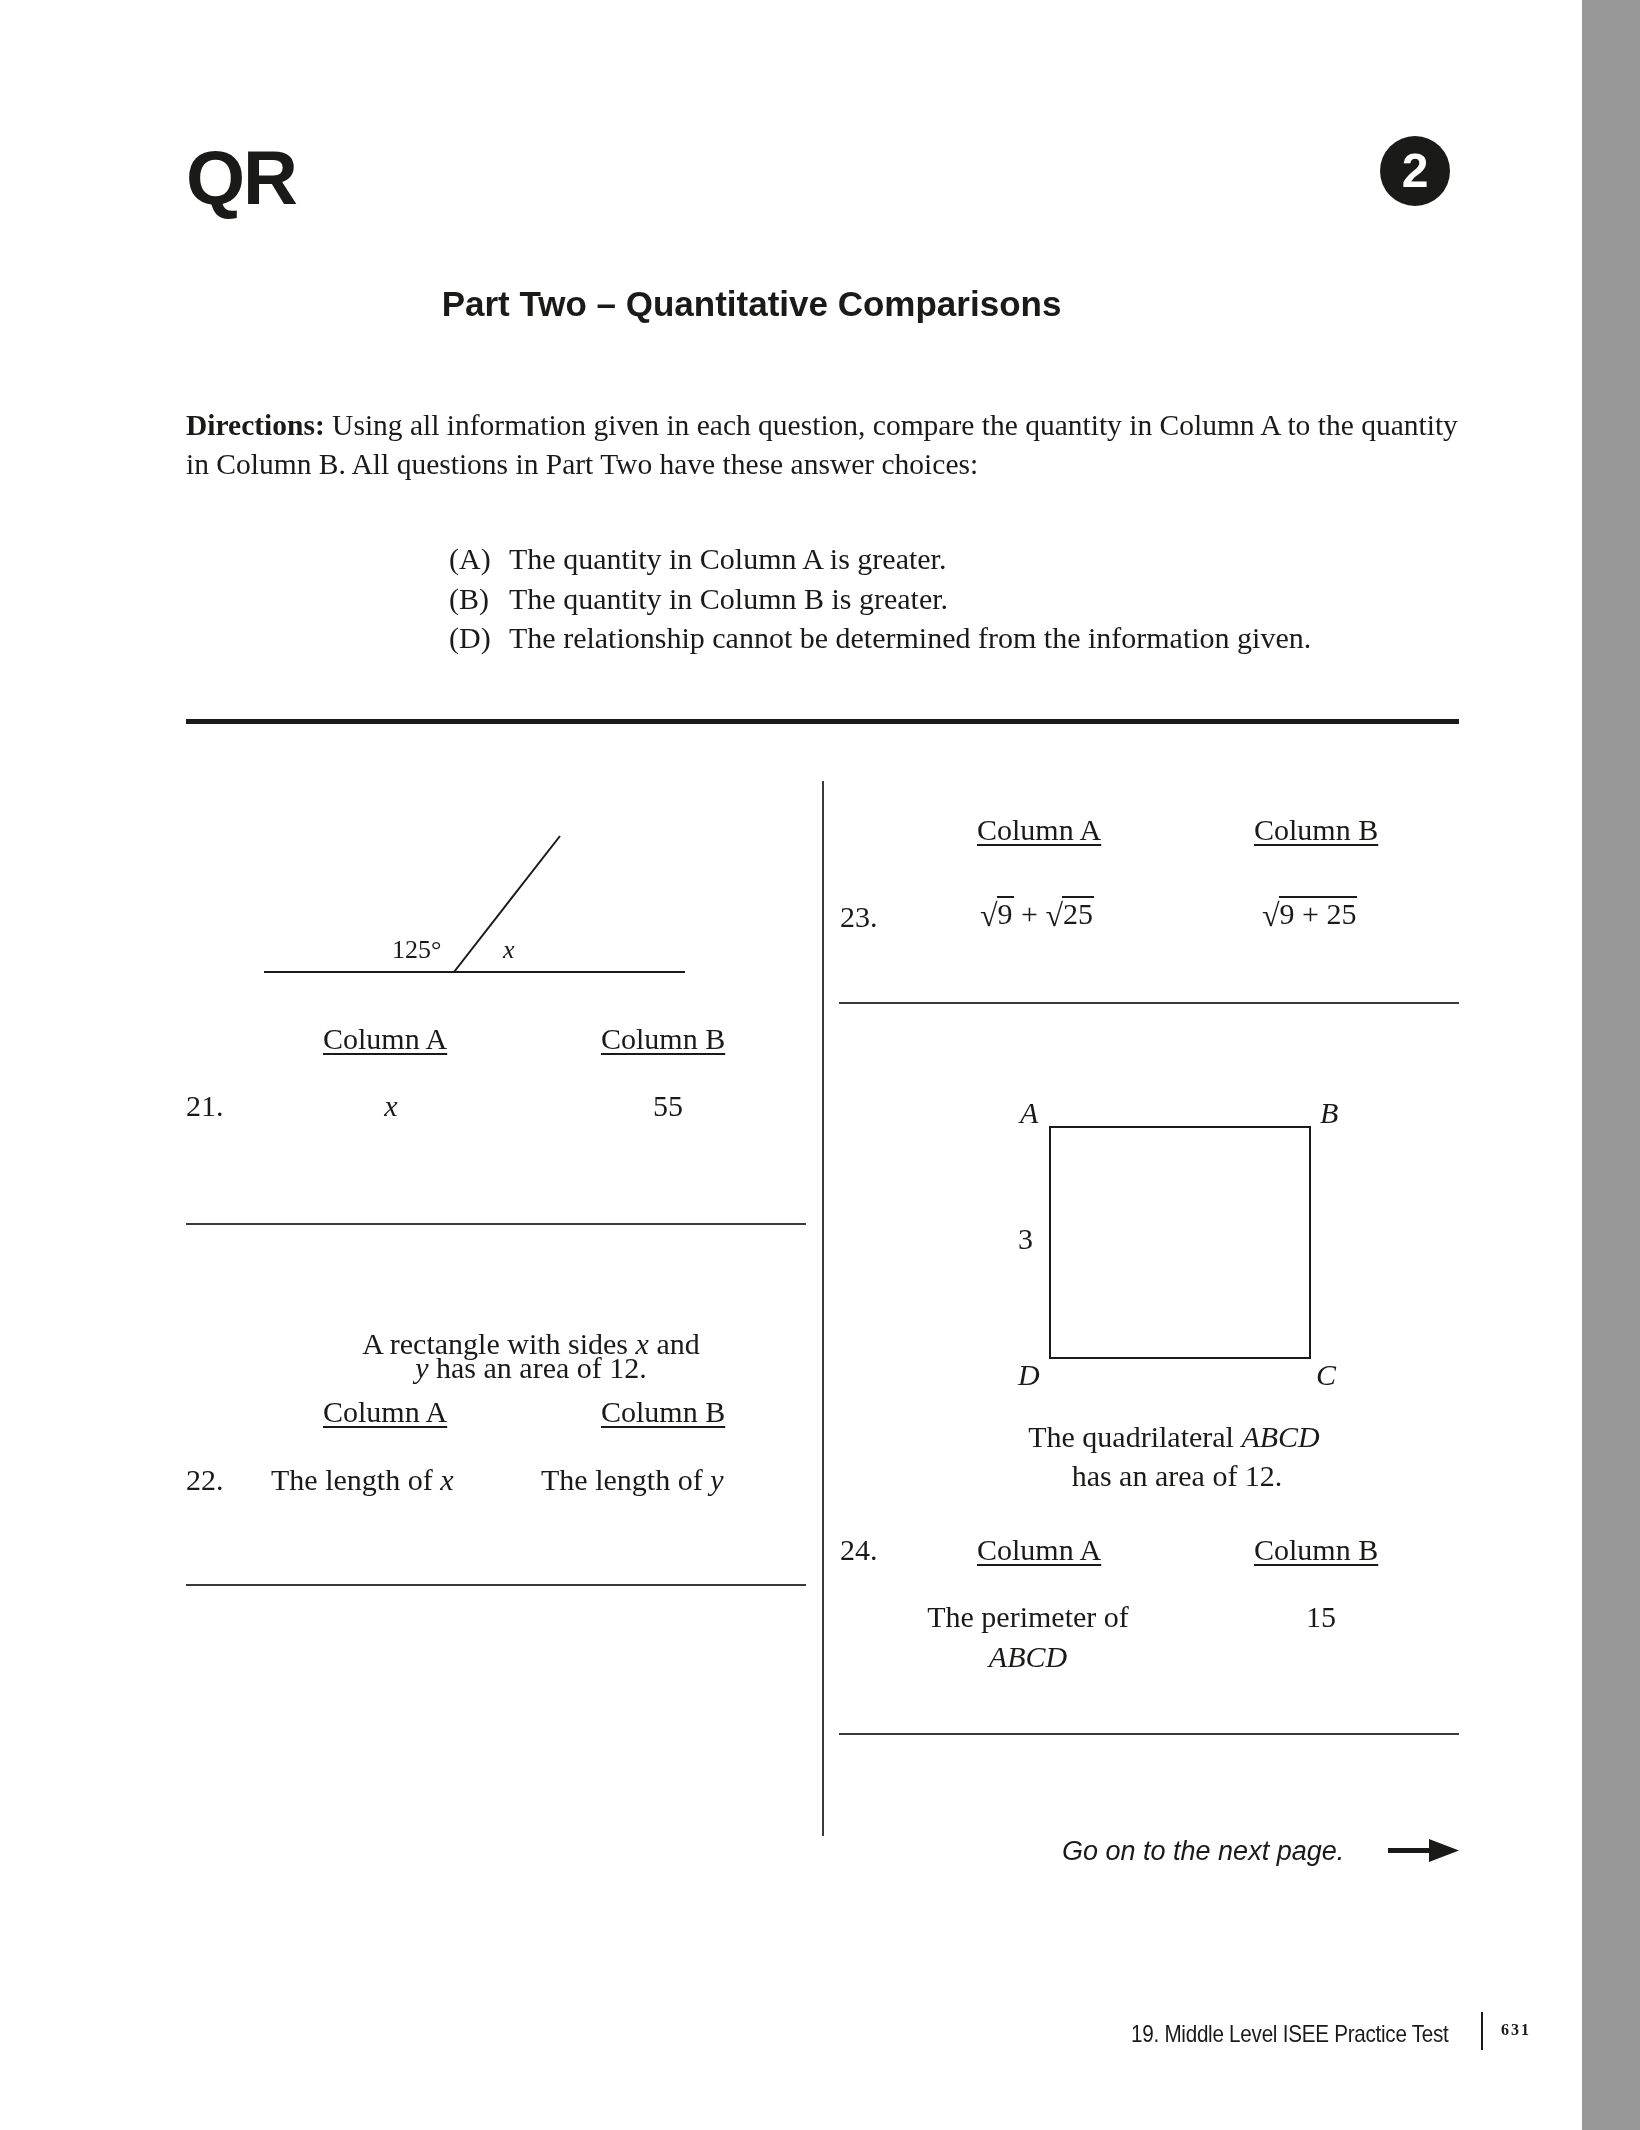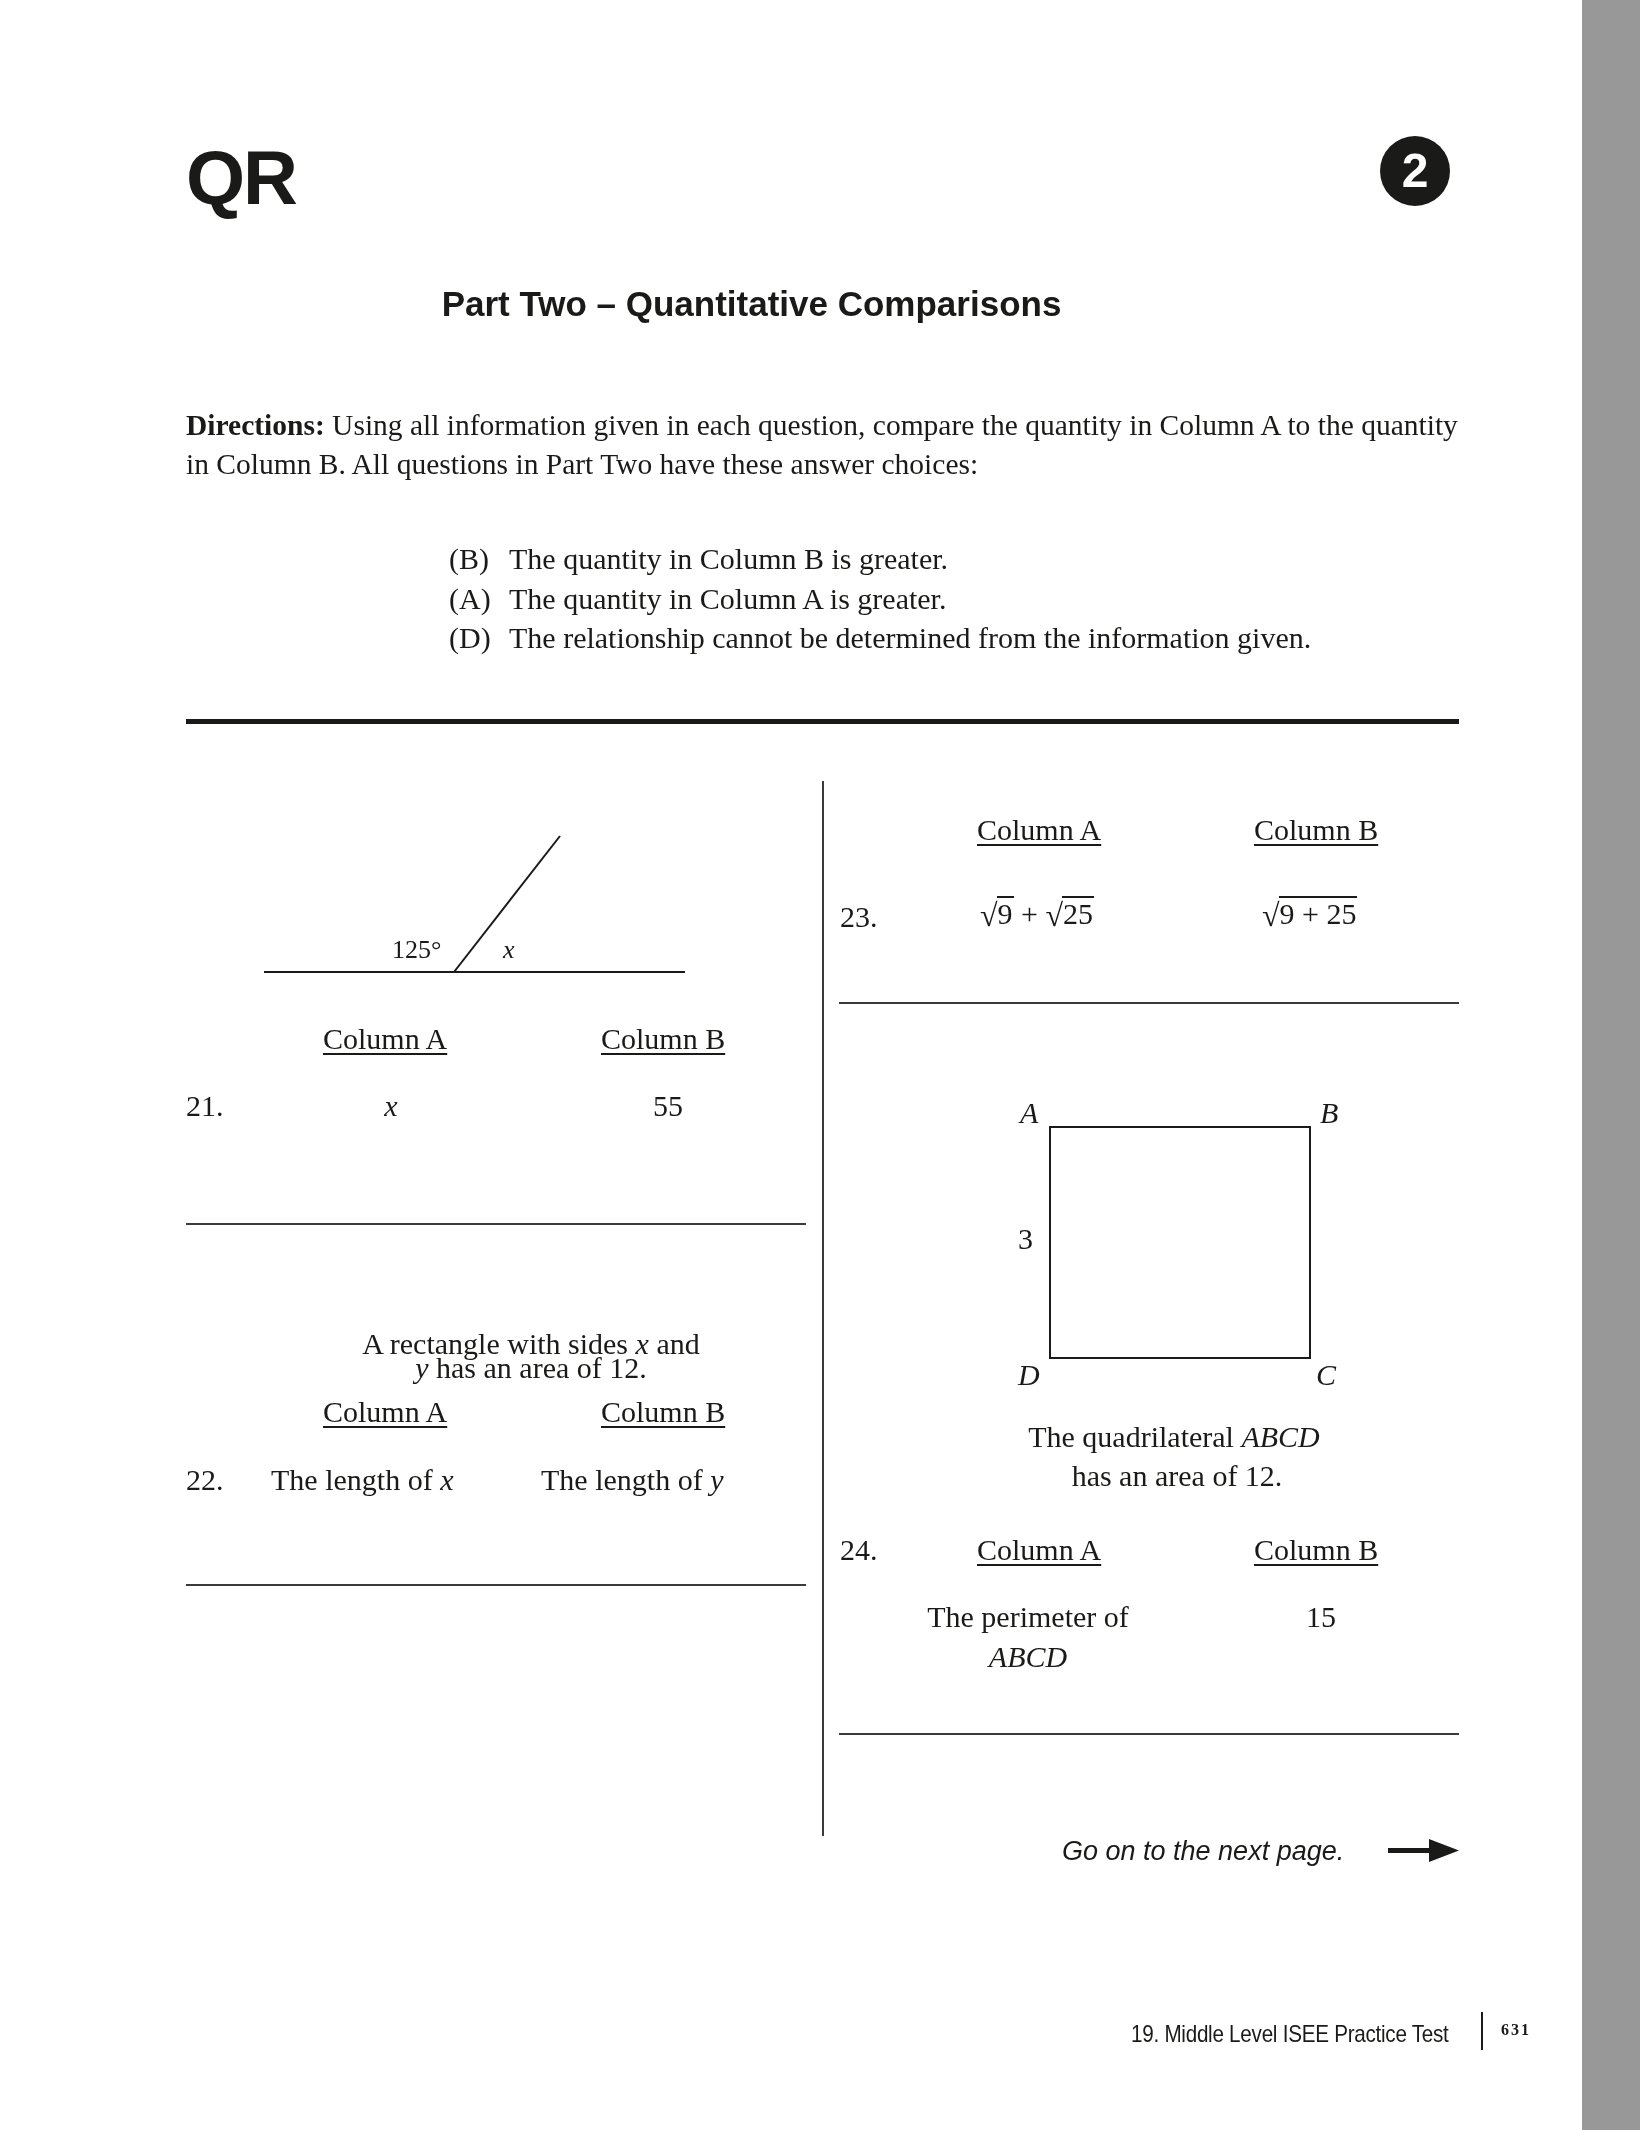--- a/index.html
+++ b/index.html
@@ -39,22 +39,22 @@
 <div class="abs sans badge">
   <span>2</span>
 </div>
 <div class="abs sans title">Part Two – Quantitative Comparisons</div>
 
 <div class="abs serif directions">
   <b>Directions:</b><span> Using all information given in each question, compare the quantity in Column A to the quantity in Column B. All questions in Part Two have these answer choices:</span>
 </div>
 
 <div class="abs serif choices">
+  <div><span class="choice-letter">(A)</span><span>The quantity in Column A is greater.</span></div>
   <div><span class="choice-letter">(B)</span><span>The quantity in Column B is greater.</span></div>
-  <div><span class="choice-letter">(A)</span><span>The quantity in Column A is greater.</span></div>
   <div><span class="choice-letter">(D)</span><span>The relationship cannot be determined from the information given.</span></div>
 </div>
 
 <div class="abs thick-rule"></div>
 <div class="abs divider"></div>
 
 <svg class="abs" style="left:260px; top:830px;" width="430" height="150">
   <line x1="4" y1="142" x2="425" y2="142" stroke="#1a1a18" stroke-width="2"></line>
   <line x1="194" y1="142" x2="300" y2="6" stroke="#1a1a18" stroke-width="2"></line>
 </svg>

